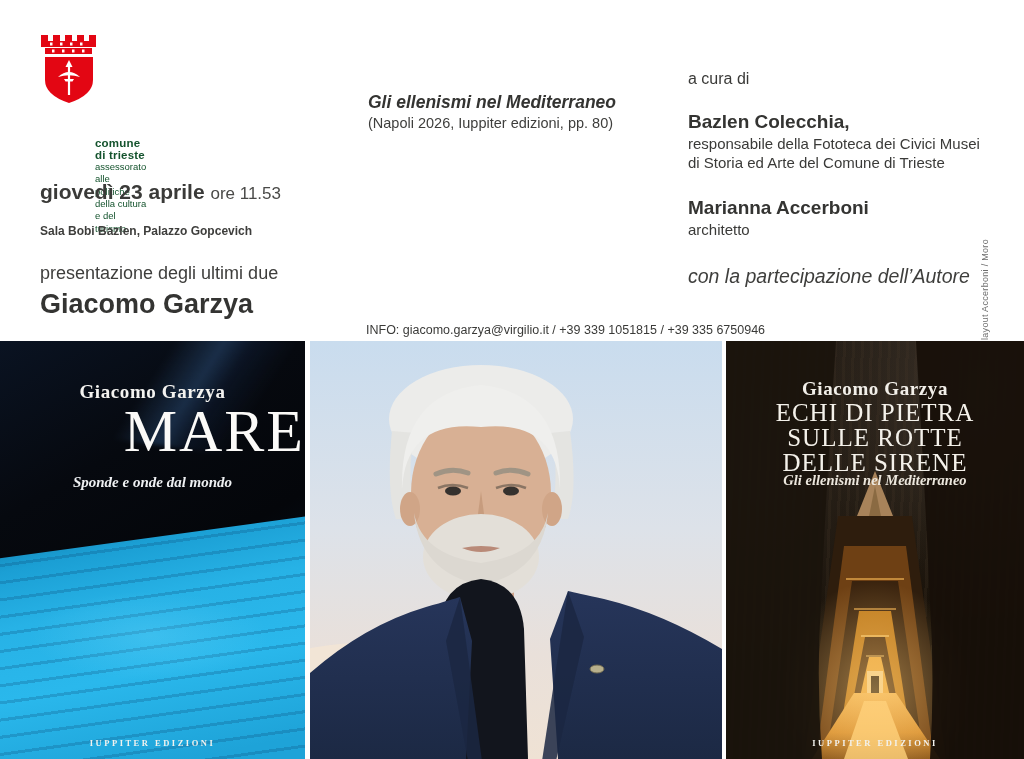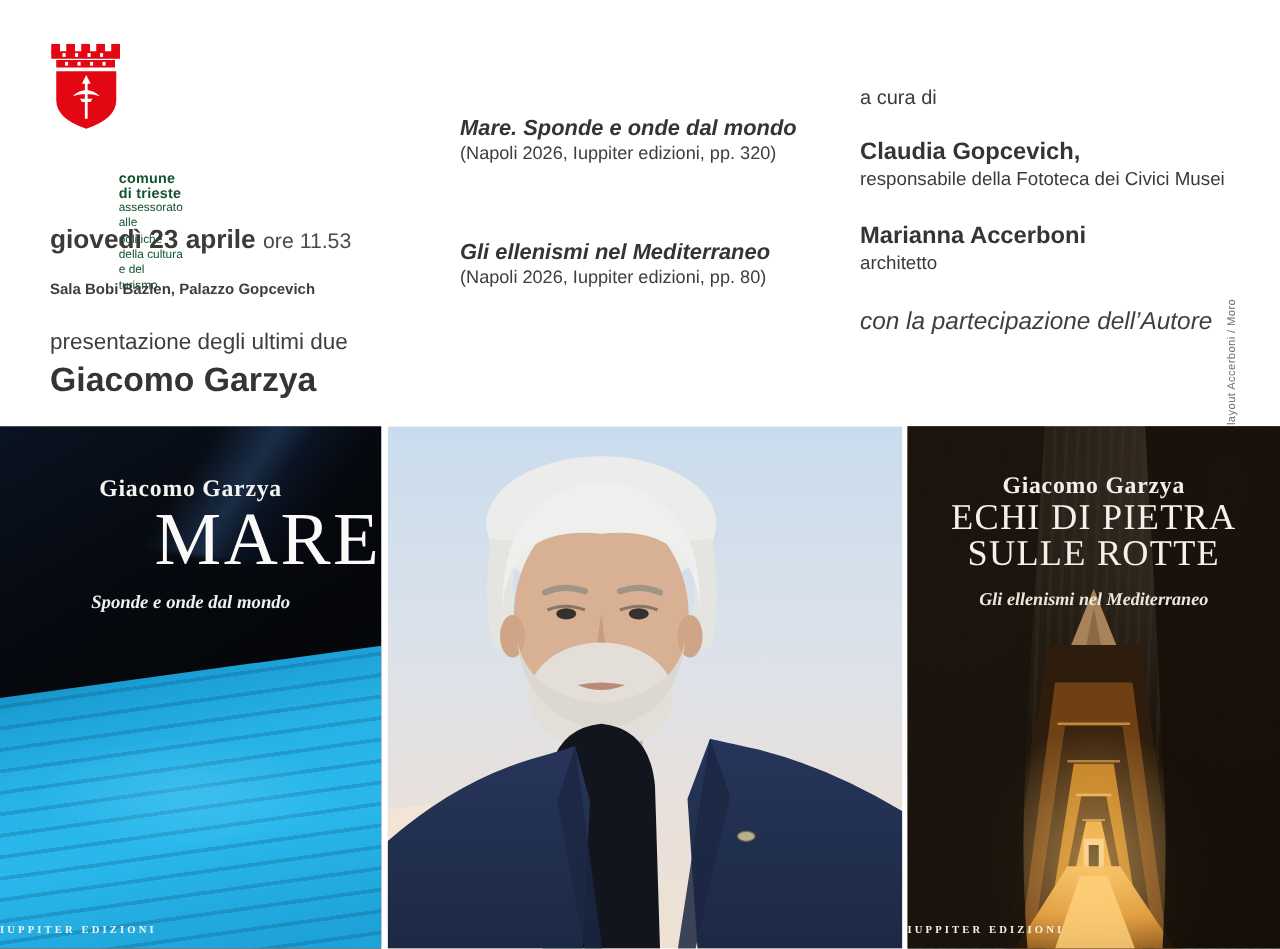--- a/index.html
+++ b/index.html
@@ -59,39 +59,39 @@
       repeating-linear-gradient(172deg, rgba(8,60,105,.22) 0 3px, rgba(255,255,255,0) 3px 17px),
       linear-gradient(168deg,#1079a8 38%,#1b9fd4 48%,#27b2e6 60%,#2ab8ec 75%,#1ea3d8 95%); }
   .mare-water-glow { position:absolute; left:30px; top:250px; width:240px; height:90px; border-radius:50%;
     background:radial-gradient(ellipse at center, rgba(120,220,255,.25), transparent 70%); }
   .cover-mare .c-author { position:absolute; top:40px; width:100%; color:#f4f3f0;
     font-family:"Liberation Serif", serif; font-weight:700; font-size:19px; letter-spacing:.6px; }
   .cover-mare .c-title { position:absolute; top:56px; width:100%; color:#fbfaf8;
     font-family:"Liberation Serif", serif; font-weight:400; font-size:60px; letter-spacing:2px;text-align:right; }
   .cover-mare .c-subtitle { position:absolute; top:133px; width:100%; color:#eef0f2;
     font-family:"Liberation Serif", serif; font-style:italic; font-weight:700; font-size:15px; }
-  .c-publisher { position:absolute; bottom:11px; width:100%; text-align:left; color:#f2f2ee;
+  .c-publisher { position:absolute; bottom:11px; width:100%; text-align:center; color:#f2f2ee;
     font-family:"Liberation Serif", serif; font-weight:700; font-size:8.5px; letter-spacing:2.5px; }
 
   
   .portrait-panel { position:relative; width:412px; height:418px; flex:none; overflow:hidden; }
   .portrait-panel svg { display:block; }
 
   
   .cover-echi { position:relative; width:298px; height:418px; flex:none; overflow:hidden; text-align:center;
     background:
       repeating-linear-gradient(92deg, rgba(70,55,40,.22) 0 3px, rgba(0,0,0,0) 3px 9px),
       radial-gradient(ellipse at 85% 12%, #3c332a 0%, rgba(60,51,42,0) 45%),
       radial-gradient(ellipse at 12% 30%, #2c241c 0%, rgba(44,36,28,0) 50%),
       linear-gradient(180deg,#221b14 0%,#191209 45%,#140d07 100%); }
   .echi-tunnel { position:absolute; left:0; top:0; }
   .cover-echi .c-author { position:absolute; top:37px; width:100%; color:#f2efe9; z-index:3;
     font-family:"Liberation Serif", serif; font-weight:700; font-size:19px; letter-spacing:.6px; }
   .cover-echi .c-title { position:absolute; top:59px; width:100%; color:#f4f1ea; z-index:3;
-    font-family:"Liberation Serif", serif; font-weight:400; font-size:29px; line-height:1.0; letter-spacing:1px; }
+    font-family:"Liberation Serif", serif; font-weight:400; font-size:25px; line-height:1.0; letter-spacing:1px; }
   .cover-echi .c-subtitle { position:absolute; top:131px; width:100%; color:#ece7dd; z-index:3;
     font-family:"Liberation Serif", serif; font-style:italic; font-weight:700; font-size:14.5px; }
 </style>
 </head>
 <body>
 
 <div class="flyer">
 
   <div class="top">
 
@@ -141,35 +141,33 @@
       </div>
       <div class="venue">Sala Bobi Bazlen, Palazzo Gopcevich</div>
       <div class="intro">
         <div>presentazione degli ultimi due</div>
       </div>
       <div class="author-name">Giacomo Garzya</div>
     </div>
 
     <div class="books-block">
       <div class="book">
-        <div class="book-title">Mare. Sponde e onde dal mondo</div>
-        <div class="book-details">(Napoli 2026, Iuppiter edizioni, pp. 320)</div>
-      </div>
-      <div class="book">
         <div class="book-title">Gli ellenismi nel Mediterraneo</div>
         <div class="book-details">(Napoli 2026, Iuppiter edizioni, pp. 80)</div>
       </div>
     </div>
 
+    <div class="info-line">INFO: giacomo.garzya@virgilio.it / +39 339 1051815 / +39 335 6750946</div>
 
     <div class="curation-block">
       <div class="acura">a cura di</div>
-      <div class="cur-name">Claudia Gopcevich,</div>
+      <div class="cur-name">Bazlen Colecchia,</div>
       <div class="cur-role">
         <div>responsabile della Fototeca dei Civici Musei</div>
+        <div>di Storia ed Arte  del Comune di Trieste</div>
       </div>
       <div class="cur-name cur-name2">Marianna Accerboni</div>
       <div class="cur-role">architetto</div>
       <div class="participation">con la partecipazione dell’Autore</div>
     </div>
 
     <div class="credit-vertical">layout Accerboni / Moro</div>
   </div>
 
   <div class="bottom">
@@ -282,18 +280,19 @@
         <polygon points="118,418 138,360 160,360 182,418" fill="#ffd27a" opacity="0.8"></polygon>
         <ellipse cx="149" cy="350" rx="95" ry="110" fill="url(#glow)"></ellipse>
 
         <path d="M0,0 L110,0 Q100,150 95,260 Q90,340 96,418 L0,418 Z" fill="#1a130c" opacity="0.92"></path>
         <path d="M298,0 L190,0 Q199,150 204,260 Q209,340 204,418 L298,418 Z" fill="#170f09" opacity="0.92"></path>
       </svg>
       <div class="c-author">Giacomo Garzya</div>
       <div class="c-title">
         <div>ECHI DI PIETRA</div>
         <div>SULLE ROTTE</div>
+        <div>DELLE SIRENE</div>
       </div>
       <div class="c-subtitle">Gli ellenismi nel Mediterraneo</div>
       <div class="c-publisher" style="z-index:3;">IUPPITER EDIZIONI</div>
     </div>
   </div>
 </div>
 
 </body></html>

